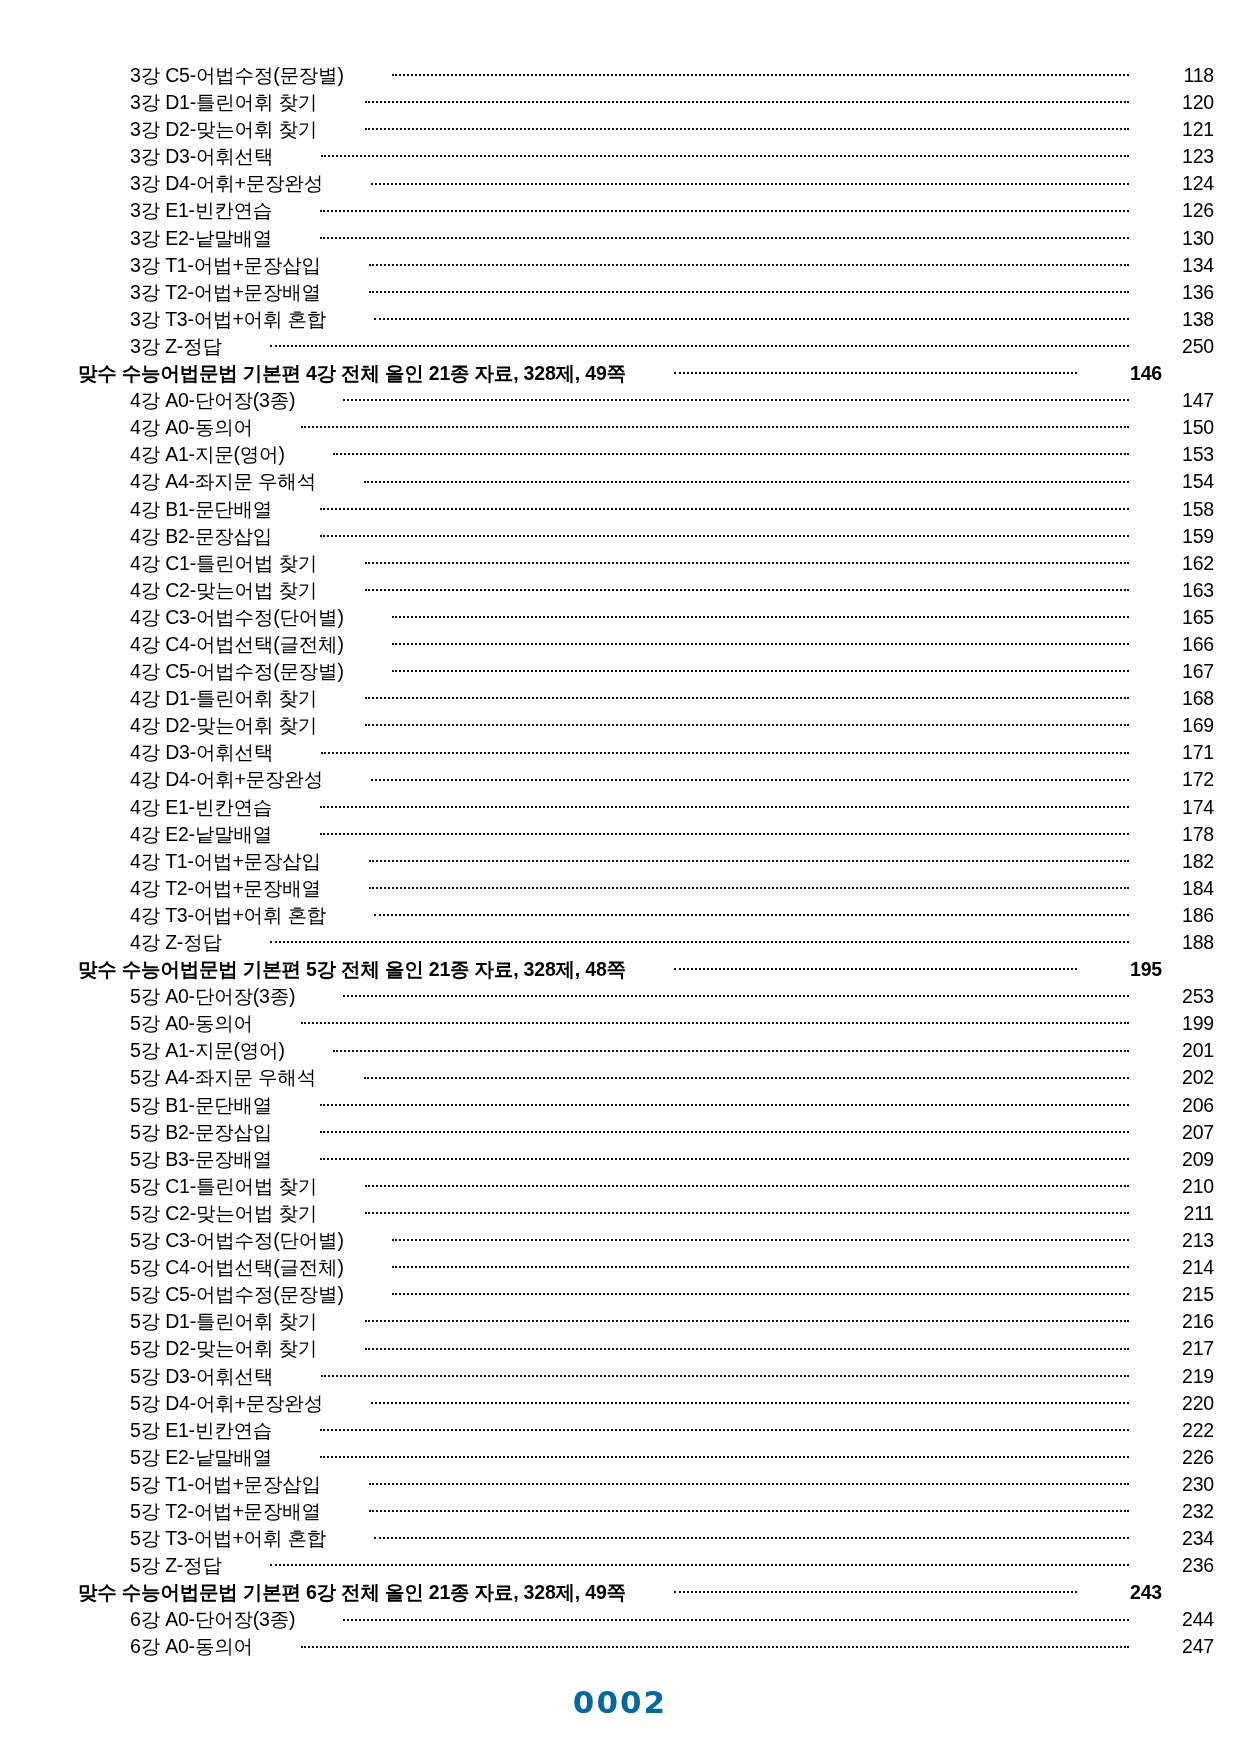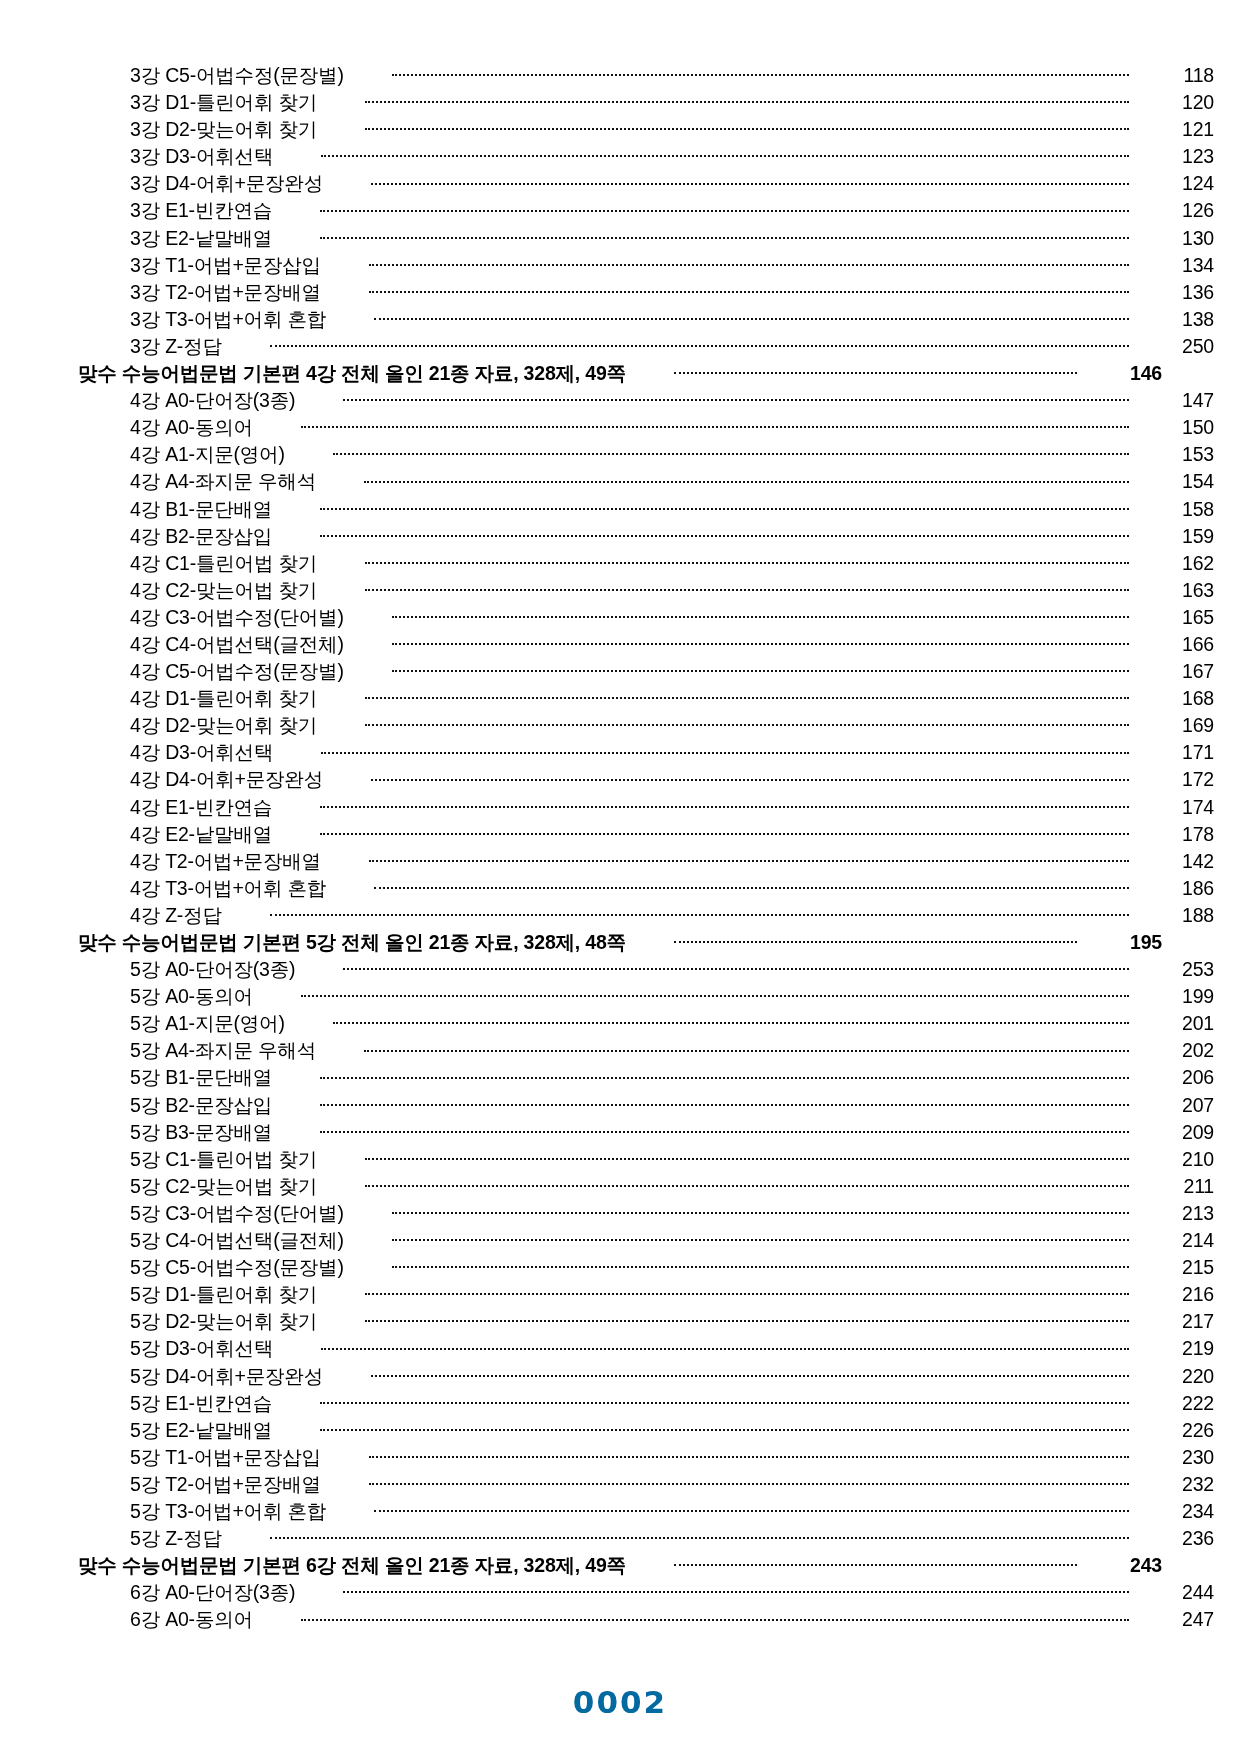--- a/index.html
+++ b/index.html
@@ -236,23 +236,28 @@
         <span class="label">4강 E1-빈칸연습</span>
         <span class="leader"></span>
         <span class="pagenum">174</span>
       </div>
       <div class="toc-row lvl-1">
         <span class="label">4강 E2-낱말배열</span>
         <span class="leader"></span>
         <span class="pagenum">178</span>
       </div>
       <div class="toc-row lvl-1">
+        <span class="label">4강 T1-어법+문장삽입</span>
+        <span class="leader"></span>
+        <span class="pagenum">182</span>
+      </div>
+      <div class="toc-row lvl-1">
         <span class="label">4강 T2-어법+문장배열</span>
         <span class="leader"></span>
-        <span class="pagenum">142</span>
+        <span class="pagenum">184</span>
       </div>
       <div class="toc-row lvl-1">
         <span class="label">4강 T3-어법+어휘 혼합</span>
         <span class="leader"></span>
         <span class="pagenum">186</span>
       </div>
       <div class="toc-row lvl-1">
         <span class="label">4강 Z-정답</span>
         <span class="leader"></span>
         <span class="pagenum">188</span>

